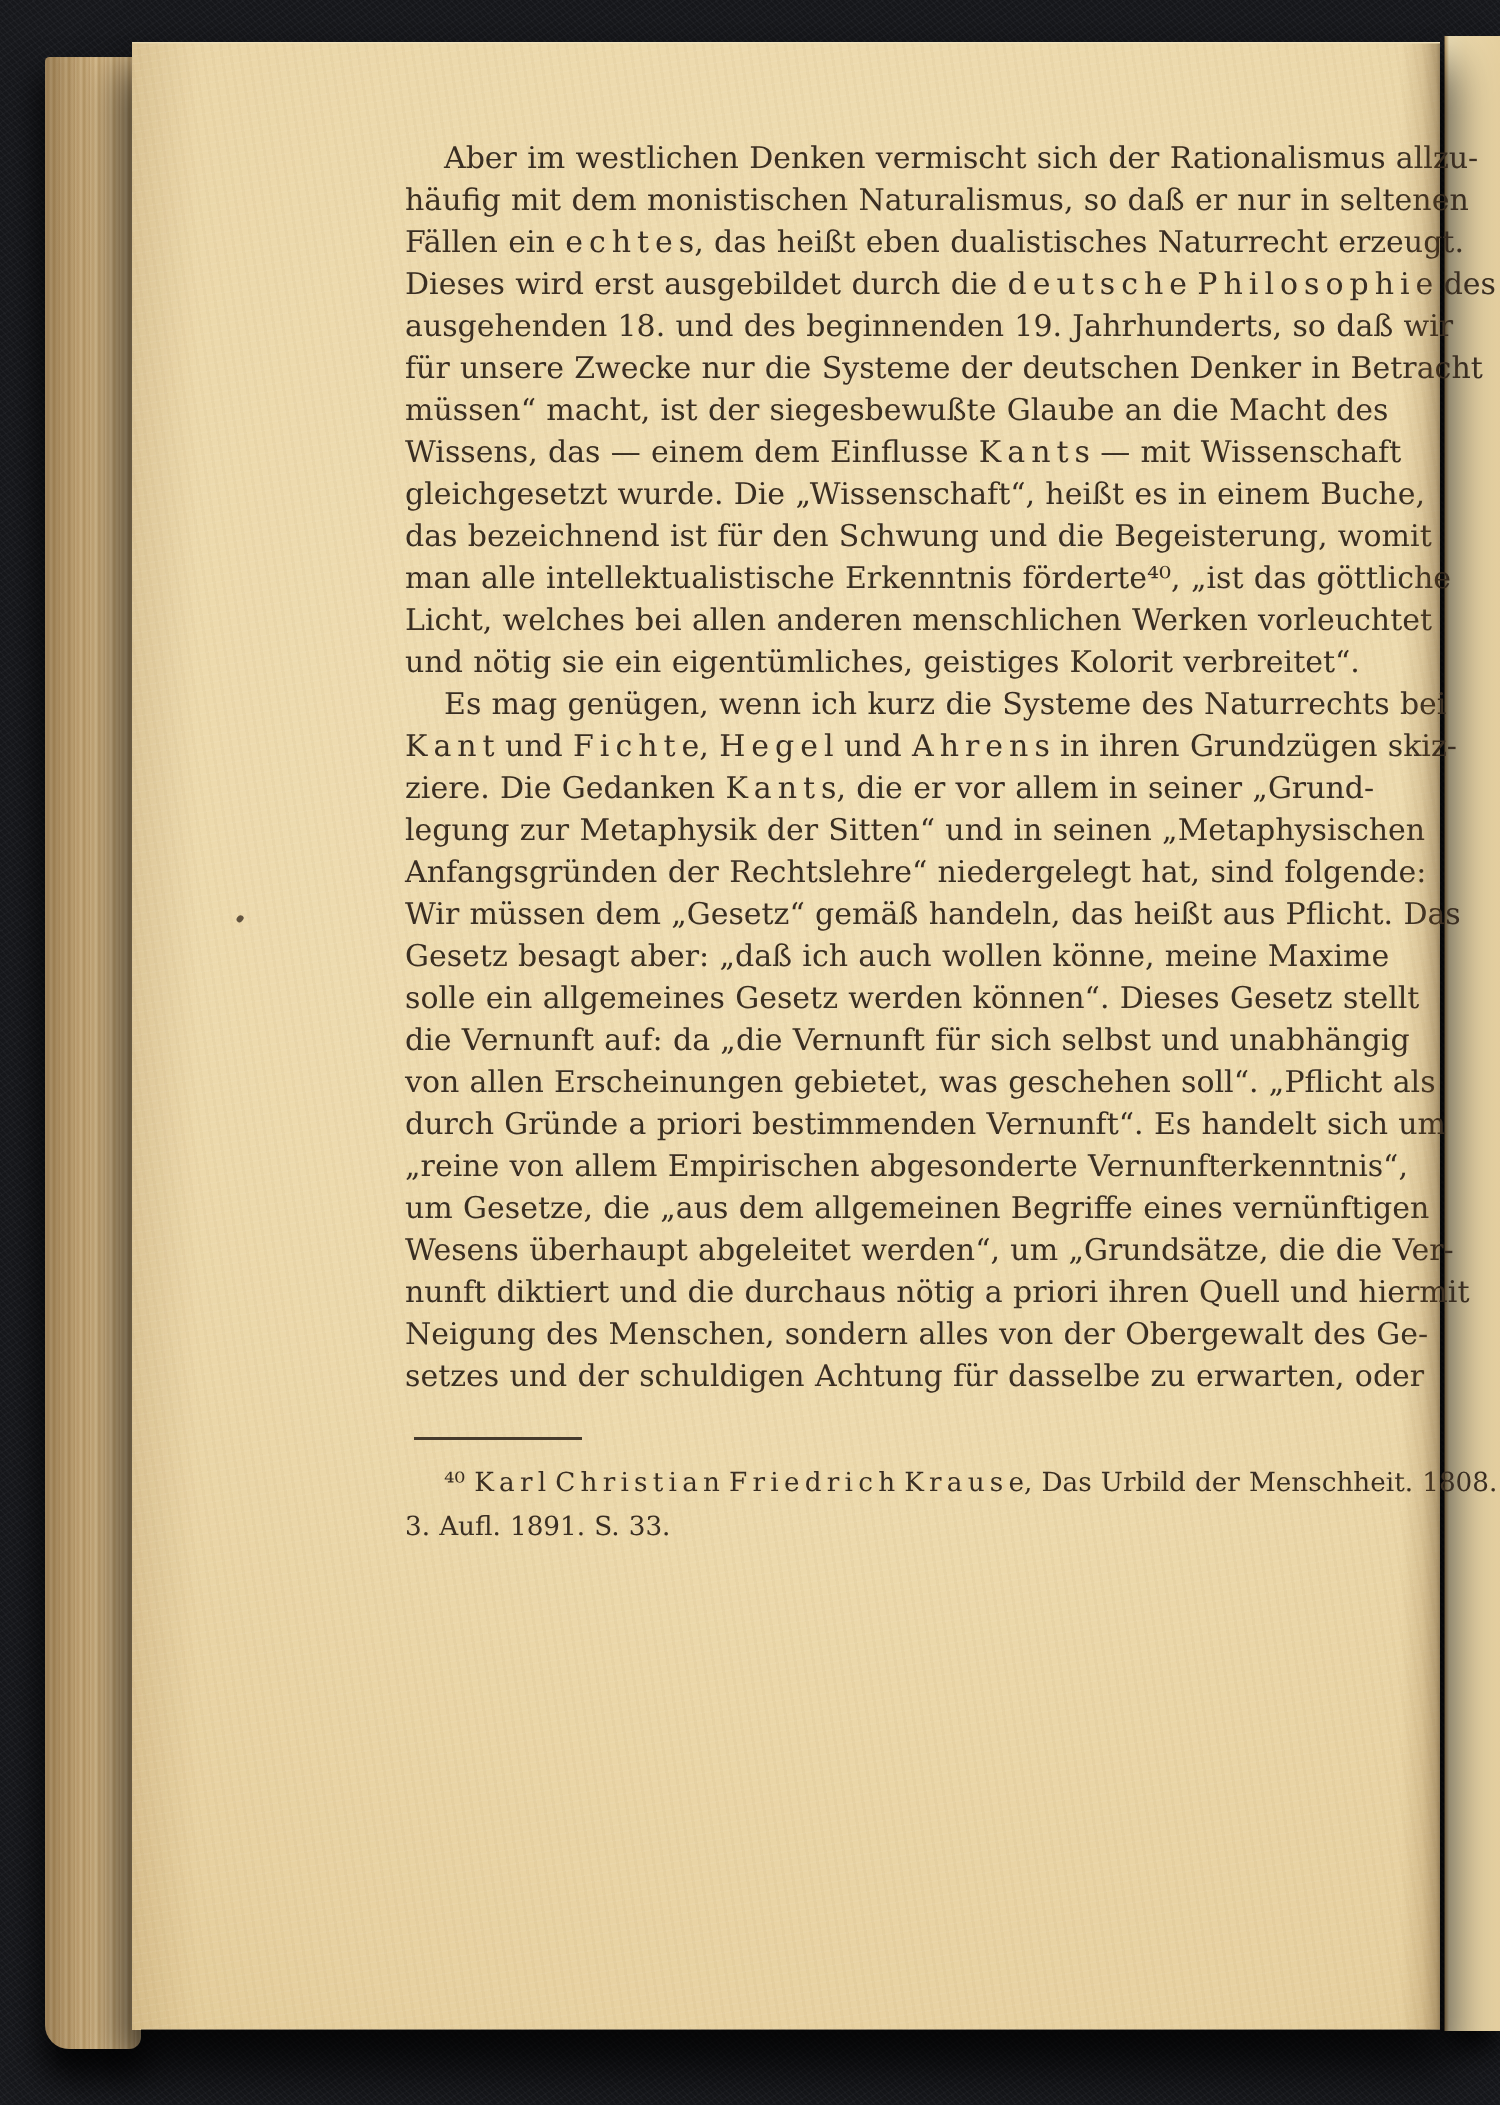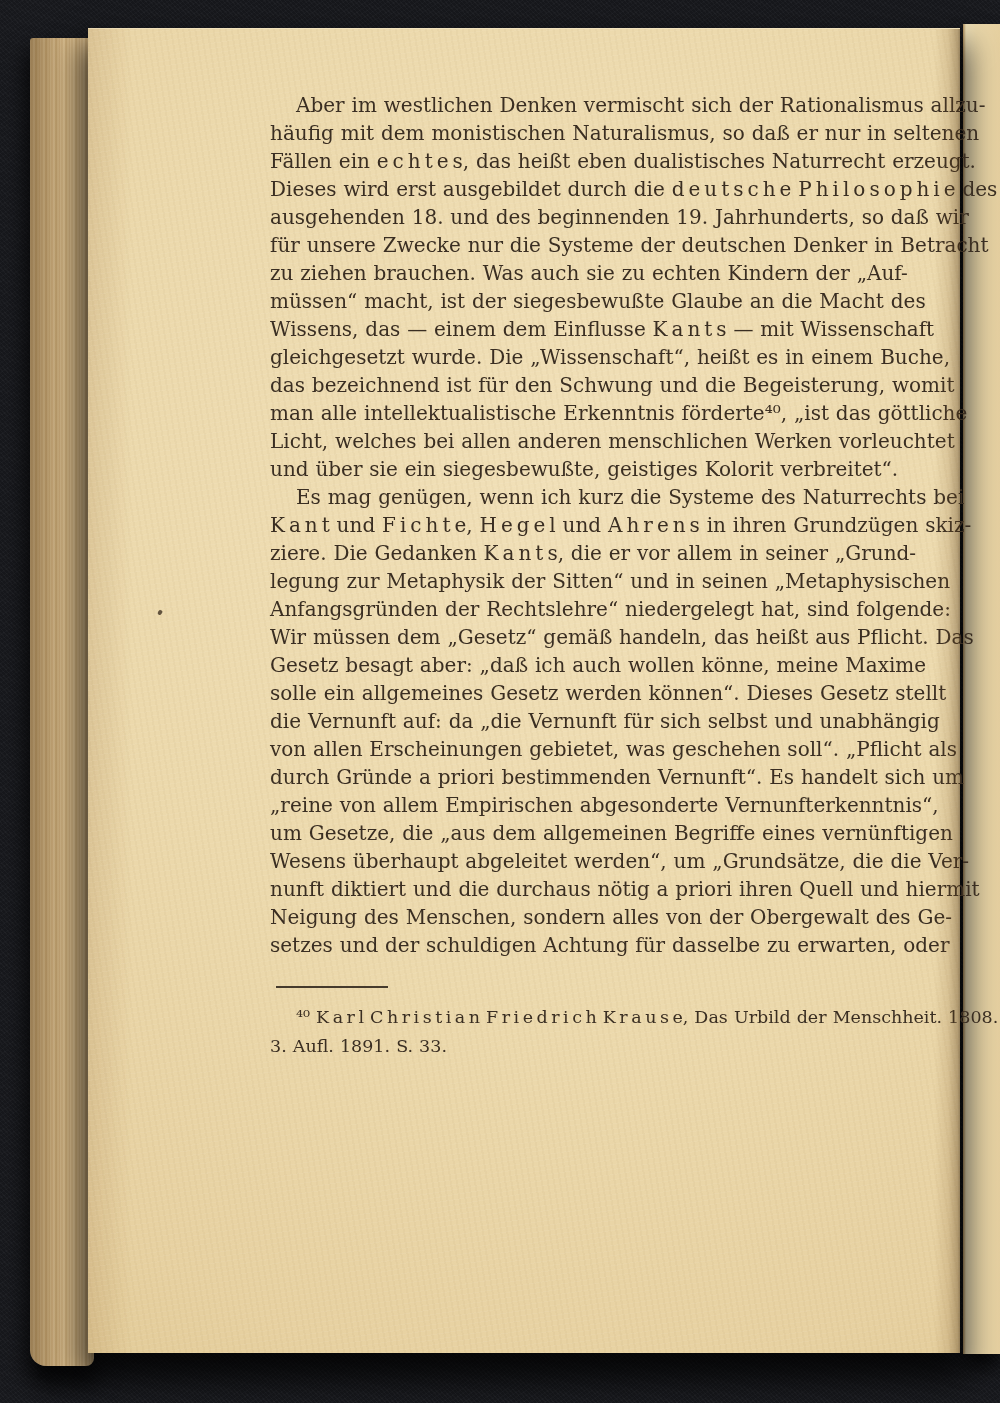--- a/index.html
+++ b/index.html
@@ -154,28 +154,27 @@
     <div class="content">
 
 
       <div>
         <div class="line indent">Aber im westlichen Denken vermischt sich der Rationalismus allzu-</div>
         <div class="line">häufig mit dem monistischen Naturalismus, so daß er nur in seltenen</div>
         <div class="line">Fällen ein e c h t e s, das heißt eben dualistisches Naturrecht erzeugt.</div>
         <div class="line">Dieses wird erst ausgebildet durch die d e u t s c h e P h i l o s o p h i e des</div>
         <div class="line">ausgehenden 18. und des beginnenden 19. Jahrhunderts, so daß wir</div>
         <div class="line">für unsere Zwecke nur die Systeme der deutschen Denker in Betracht</div>
-        <div class="line">zu ziehen brauchen. Was auch sie zu echten Kindern der „Auf-</div>
         <div class="line">müssen“ macht, ist der siegesbewußte Glaube an die Macht des</div>
         <div class="line">Wissens, das — einem dem Einflusse K a n t s — mit Wissenschaft</div>
         <div class="line">gleichgesetzt wurde. Die „Wissenschaft“, heißt es in einem Buche,</div>
         <div class="line">das bezeichnend ist für den Schwung und die Begeisterung, womit</div>
         <div class="line">man alle intellektualistische Erkenntnis förderte⁴⁰, „ist das göttliche</div>
         <div class="line">Licht, welches bei allen anderen menschlichen Werken vorleuchtet</div>
-        <div class="line short">und über sie ein siegesbewußte, geistiges Kolorit verbreitet“.</div>
+        <div class="line short">und nötig sie ein eigentümliches, geistiges Kolorit verbreitet“.</div>
       </div>
 
       <div>
         <div class="line indent">Es mag genügen, wenn ich kurz die Systeme des Naturrechts bei</div>
         <div class="line">K a n t und F i c h t e, H e g e l und A h r e n s in ihren Grundzügen skiz-</div>
         <div class="line">ziere. Die Gedanken K a n t s, die er vor allem in seiner „Grund-</div>
         <div class="line">legung zur Metaphysik der Sitten“ und in seinen „Metaphysischen</div>
         <div class="line">Anfangsgründen der Rechtslehre“ niedergelegt hat, sind folgende:</div>
         <div class="line">Wir müssen dem „Gesetz“ gemäß handeln, das heißt aus Pflicht. Das</div>
         <div class="line">Gesetz besagt aber: „daß ich auch wollen könne, meine Maxime</div>

